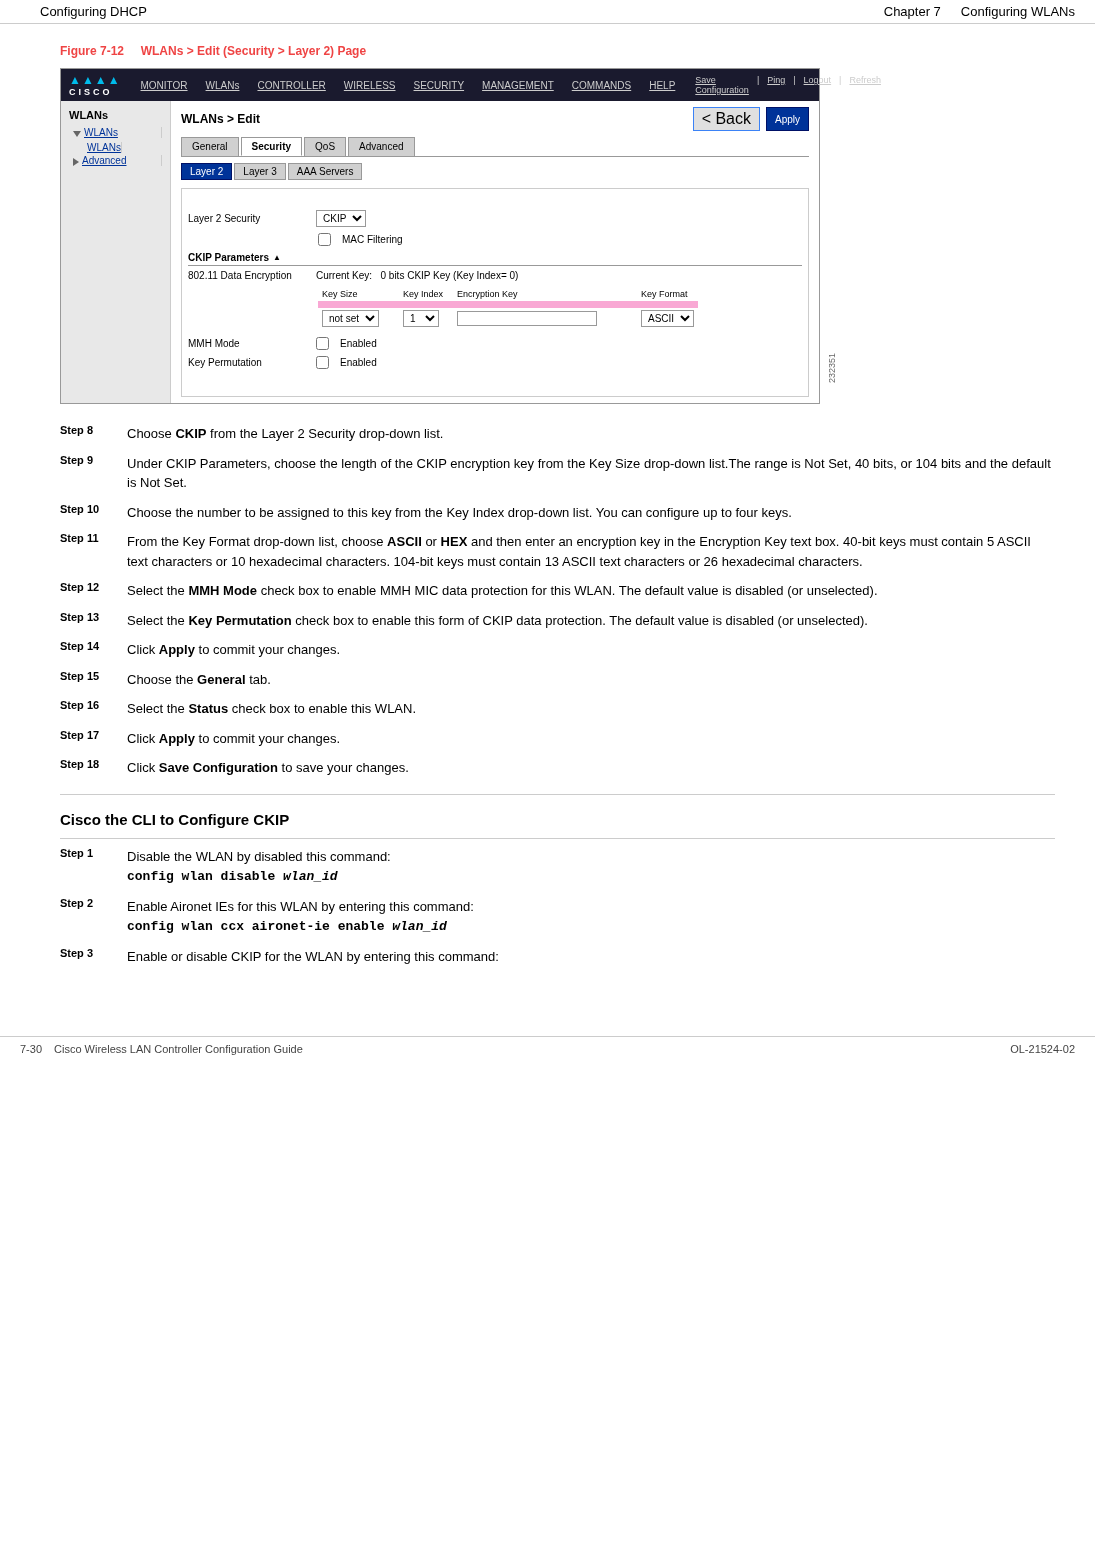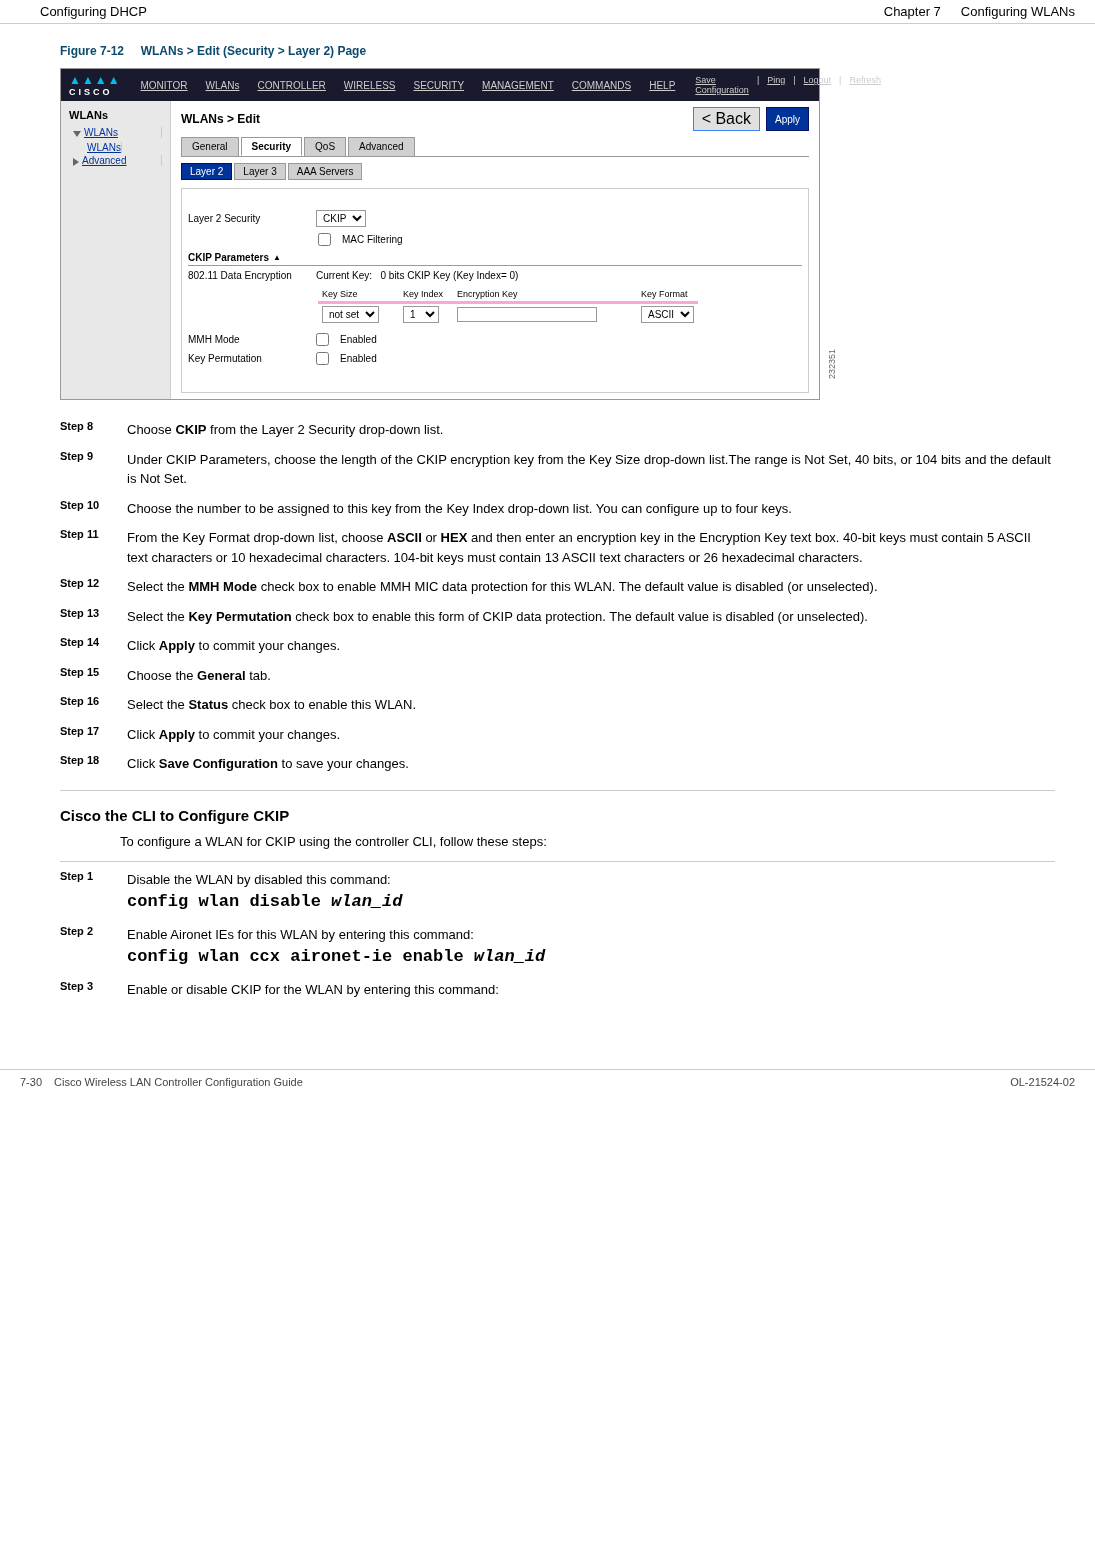--- a/index.html
+++ b/index.html
@@ -25,21 +25,21 @@
     
     .main-content {
       padding: 20px 40px 20px 60px;
     }
 
     
     .figure-caption {
       font-size: 12px;
       font-weight: bold;
       margin-bottom: 10px;
-      color: #0c4a6e;
+      color: #ef4444;
     }
 
     
     .screenshot-box {
       border: 1px solid #999;
       width: 760px;
       margin-bottom: 20px;
       background: #f0f0f0;
       position: relative;
     }
@@ -242,21 +242,21 @@
     .ss-table {
       font-size: 10px;
       border-collapse: collapse;
       width: 100%;
     }
     .ss-table th {
       font-size: 9px;
       font-weight: normal;
       text-align: left;
       padding: 2px 4px;
-      border-bottom: 3px solid #f9a8d4;
+      border-bottom: 7px solid #f9a8d4;
     }
     .ss-table td {
       padding: 2px 4px;
       font-size: 10px;
     }
     .ss-input {
       border: 1px solid #999;
       font-size: 10px;
       padding: 1px 3px;
       width: 120px;
@@ -313,21 +313,21 @@
     }
     .cli-intro {
       font-size: 13px;
       margin-bottom: 12px;
       padding-left: 60px;
     }
 
     .code-text {
       font-family: 'Courier New', Courier, monospace;
       font-weight: bold;
-      font-size: 17px;
+      font-size: 13px;
     }
     .italic-text {
       font-style: italic;
     }
 
     
     b { font-weight: bold; }
   </style>
 </head>
 <body>
@@ -551,21 +551,20 @@
       <span class="step-label">Step 18</span>
       <span class="step-text">Click <b>Save Configuration</b> to save your changes.</span>
     </div>
 
   </div>
 
   <hr class="divider">
 
   <div class="cli-section">
     <div class="cli-heading">Cisco the CLI to Configure CKIP</div>
-    <div class="cli-intro">To configure a WLAN for CKIP using the controller CLI, follow these steps:</div>
 
     <hr class="divider" style="margin:8px 0;">
 
     <div class="step-row">
       <span class="step-label">Step 1</span>
       <div class="step-text">
         <div>Disable the WLAN by disabled this command:</div>
         <div><span class="code-text">config wlan disable </span><span class="code-text italic-text">wlan_id</span></div>
       </div>
     </div>

